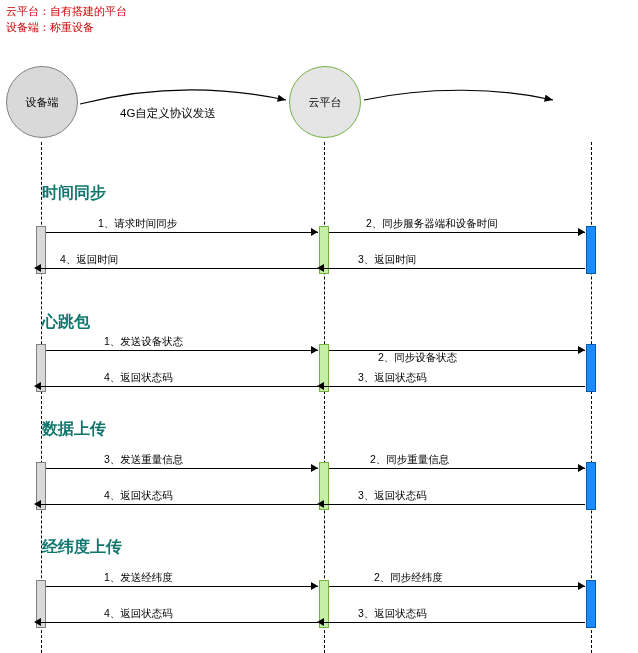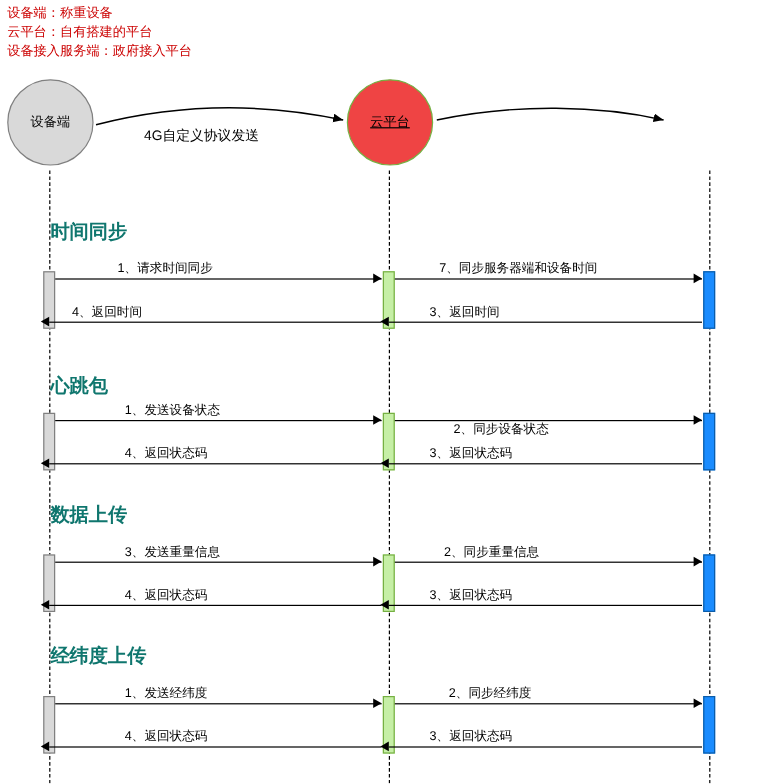--- a/index.html
+++ b/index.html
@@ -40,23 +40,22 @@
     line-height: 13px;
     color: #000000;
     border-radius: 50%;
     border: 1px solid #666666;
   }
   .node-device {
     background: #d9d9d9;
     border-color: #808080;
   }
   .node-cloud {
-    background: #ef4444;
+    background: #e5e5e5;
     border-color: #76b043;
-    text-decoration: underline;
   }
   .node-gov {
     background: #1a8cff;
     border-color: #0b5ca8;
     color: #000000;
   }
 
   .lifeline {
     position: absolute;
     width: 0;
@@ -119,23 +118,22 @@
     height: 653px;
     pointer-events: none;
   }
 </style>
 </head>
 <body>
 
 <div id="canvas">
 
   <div class="legend">
+    <div class="legend-red" style="color: rgb(204, 0, 0);">云平台：自有搭建的平台</div>
     <div class="legend-red" style="color: rgb(204, 0, 0);">设备端：称重设备</div>
-    <div class="legend-red" style="color: rgb(204, 0, 0);">云平台：自有搭建的平台</div>
-    <div class="legend-red" style="color: rgb(204, 0, 0);">设备接入服务端：政府接入平台</div>
   </div>
 
   <div class="node node-device" style="left:6px; top:66px; width:72px; height:72px;">
     <span>设备端</span>
   </div>
   <div class="node node-cloud" style="left:289px; top:66px; width:72px; height:72px;">
     <span>云平台</span>
   </div>
 
   <svg class="overlay">
@@ -159,21 +157,21 @@
   <div class="activation act-grey" style="left:36px; top:226px; height:48px;"></div>
   <div class="activation act-green" style="left:319px; top:226px; height:48px;"></div>
   <div class="activation act-blue" style="left:586px; top:226px; height:48px;"></div>
 
   <div class="msg" style="left:46px; top:232px; width:272px;"></div>
   <div class="arrowhead arrow-right" style="left:311px; top:228px;"></div>
   <div class="msg-label" style="left:98px; top:217px;">1、请求时间同步</div>
 
   <div class="msg" style="left:329px; top:232px; width:256px;"></div>
   <div class="arrowhead arrow-right" style="left:578px; top:228px;"></div>
-  <div class="msg-label" style="left:366px; top:217px;">7、同步服务器端和设备时间</div>
+  <div class="msg-label" style="left:366px; top:217px;">2、同步服务器端和设备时间</div>
 
   <div class="msg" style="left:41px; top:268px; width:277px;"></div>
   <div class="arrowhead arrow-left" style="left:34px; top:264px;"></div>
   <div class="msg-label" style="left:60px; top:253px;">4、返回时间</div>
 
   <div class="msg" style="left:324px; top:268px; width:261px;"></div>
   <div class="arrowhead arrow-left" style="left:317px; top:264px;"></div>
   <div class="msg-label" style="left:358px; top:253px;">3、返回时间</div>
 
   <div class="section-title" style="left:42px; top:300px;margin-top:12px;">心跳包</div>

